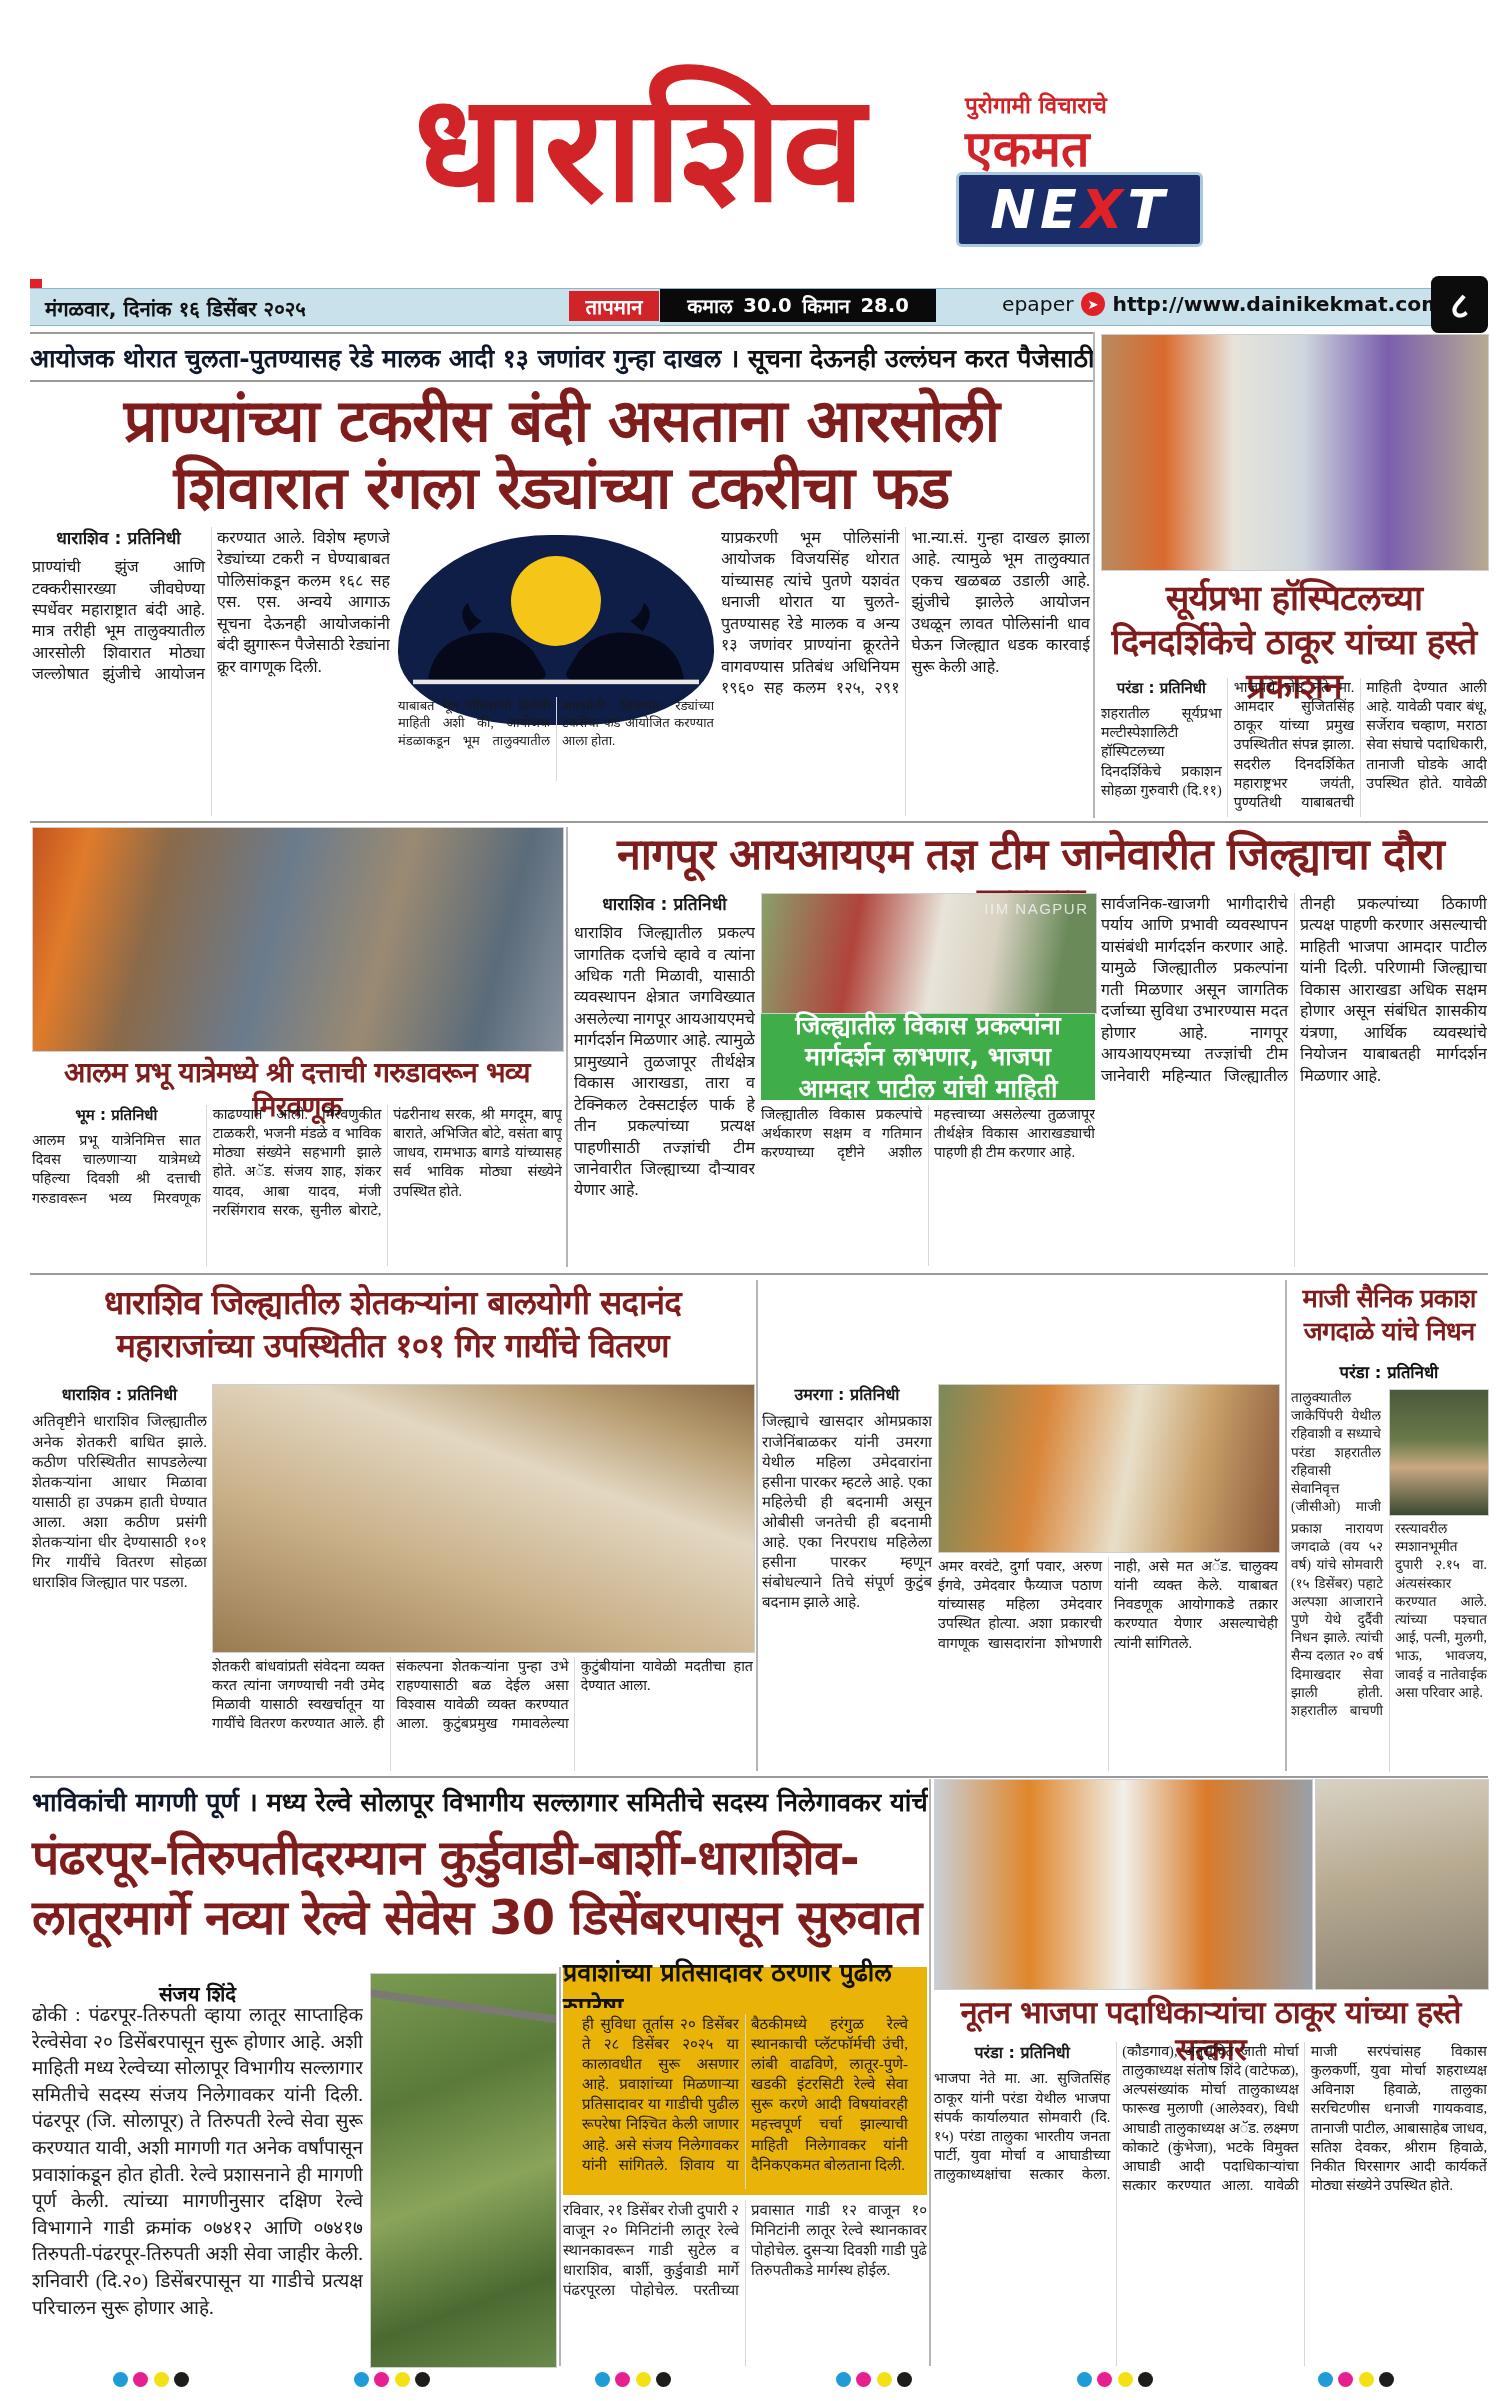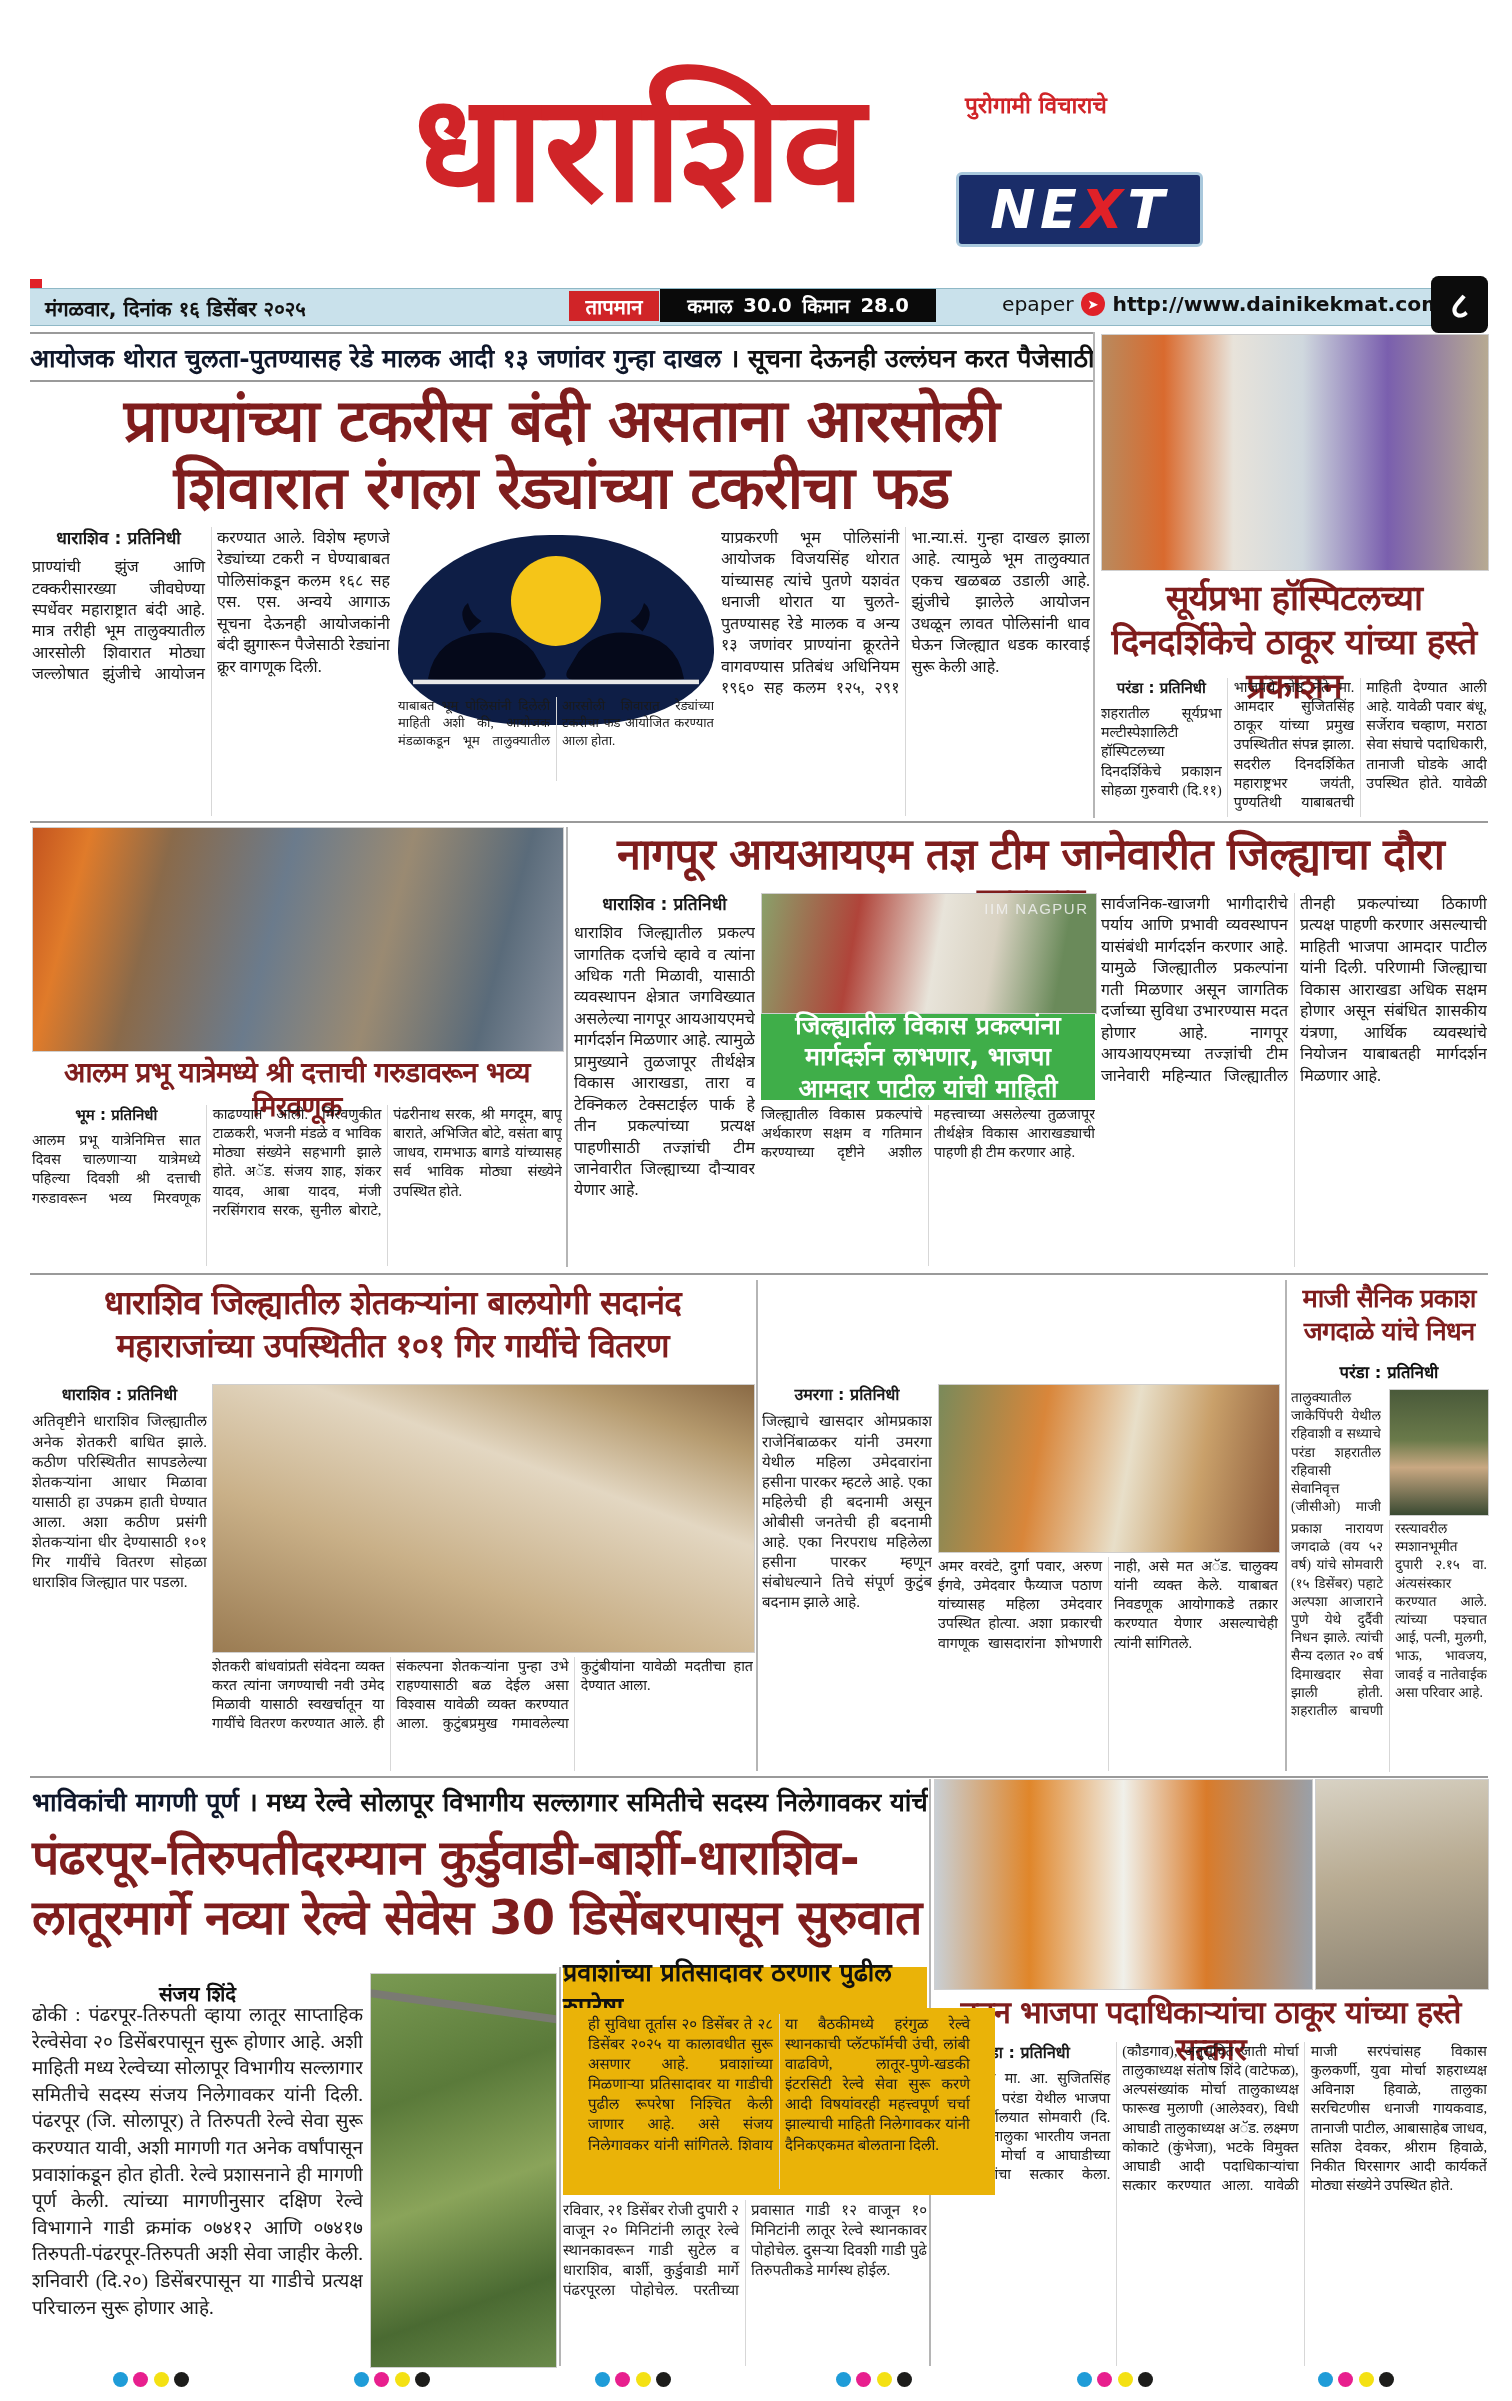--- a/index.html
+++ b/index.html
@@ -24,20 +24,21 @@
   .bluebox{background:#eab308;}
   .dot{width:15px;height:15px;border-radius:50%;display:inline-block;margin-right:5.3px;}
 </style>
 </head>
 <body>
 
 <div id="page">
 
   <div class="abs" style="left:331px;top:66px;width:617px;font-size:149px;line-height:1.12;font-weight:800;color:#d02428;text-align:center;font-family:'DejaVu Sans','Liberation Sans',sans-serif;">धाराशिव</div>
   <div class="abs" style="left:965px;top:89px;width:226px;font-size:22.6px;font-weight:700;color:#d02428;font-family:'DejaVu Sans',sans-serif;">पुरोगामी विचाराचे</div>
+  <div class="abs" style="left:965px;top:113px;width:226px;font-size:50px;font-weight:800;color:#d02428;font-family:'DejaVu Sans',sans-serif;">एकमत</div>
   <div class="abs" style="left:956px;top:172px;width:241px;height:69px;background:#1a2d69;border:3px solid #a9c8dc;border-radius:6px;
        display:flex;align-items:center;justify-content:center;font-family:'DejaVu Sans',sans-serif;font-weight:800;font-style:italic;font-size:54px;color:#ffffff;letter-spacing:4.5px;">
     <span>NE</span>
       <span style="color:#e02128;">X</span>
       <span>T</span>
   </div>
 
   <div class="abs" style="left:30px;top:279px;width:12px;height:12px;background:#e02128;"></div>
   <div class="abs" style="left:30px;top:288px;width:1458px;height:36px;background:#c9e1eb;border-top:1.5px solid #8fb8c6;border-bottom:1.5px solid #8fb8c6;"></div>
   <div class="abs" style="left:45px;top:294px;font-size:20.3px;font-weight:700;font-family:'DejaVu Sans',sans-serif;">मंगळवार, दिनांक १६ डिसेंबर २०२५</div>
@@ -175,21 +176,21 @@
   <div class="abs byline" style="left:32px;top:1971px;width:331px;font-size:20.3px;margin-top:8px;">संजय शिंदे</div>
   <div class="abs body-text" style="left:32px;top:2002px;width:331px;height:364px;font-size:19px;line-height:1.4;">
     <span>ढोकी : पंढरपूर-तिरुपती व्हाया लातूर साप्ताहिक रेल्वेसेवा २० डिसेंबरपासून सुरू होणार आहे. अशी माहिती मध्य रेल्वेच्या सोलापूर विभागीय सल्लागार समितीचे सदस्य संजय निलेगावकर यांनी दिली. पंढरपूर (जि. सोलापूर) ते तिरुपती रेल्वे सेवा सुरू करण्यात यावी, अशी मागणी गत अनेक वर्षांपासून प्रवाशांकडून होत होती. रेल्वे प्रशासनाने ही मागणी पूर्ण केली. त्यांच्या मागणीनुसार दक्षिण रेल्वे विभागाने गाडी क्रमांक ०७४१२ आणि ०७४१७ तिरुपती-पंढरपूर-तिरुपती अशी सेवा जाहीर केली. शनिवारी (दि.२०) डिसेंबरपासून या गाडीचे प्रत्यक्ष परिचालन सुरू होणार आहे.</span>
   </div>
   <div class="abs photo" style="left:370px;top:1973px;width:185px;height:393px;background:linear-gradient(160deg,#7a9a52 0%,#5a7a3a 30%,#8aa45a 55%,#4a6a32 80%,#6a8a4a 100%);">
     <div style="position:absolute;left:-15px;top:30px;width:241px;height:7.5px;background:#7a7a72;transform:rotate(8deg);"></div>
   </div>
   <div class="vr" style="left:559px;top:1967px;height:399px;"></div>
 
   <div class="abs bluebox" style="left:563px;top:1967px;width:364px;height:41px;display:flex;align-items:center;justify-content:center;font-size:25px;font-weight:800;font-family:'DejaVu Sans','Liberation Sans',sans-serif;">प्रवाशांच्या प्रतिसादावर ठरणार पुढील रुपरेषा</div>
-  <div class="abs bluebox body-text cols2" style="left:563px;top:2008px;width:432px;height:187px;font-size:15px;padding:6px 25px;box-sizing:border-box;">
+  <div class="abs bluebox body-text cols2" style="left:563px;top:2008px;width:364px;height:187px;font-size:15px;padding:6px 19px;box-sizing:border-box;">
     <span>ही सुविधा तूर्तास २० डिसेंबर ते २८ डिसेंबर २०२५ या कालावधीत सुरू असणार आहे. प्रवाशांच्या मिळणाऱ्या प्रतिसादावर या गाडीची पुढील रूपरेषा निश्चित केली जाणार आहे. असे संजय निलेगावकर यांनी सांगितले. शिवाय या बैठकीमध्ये हरंगुळ रेल्वे स्थानकाची प्लॅटफॉर्मची उंची, लांबी वाढविणे, लातूर-पुणे-खडकी इंटरसिटी रेल्वे सेवा सुरू करणे आदी विषयांवरही महत्त्वपूर्ण चर्चा झाल्याची माहिती निलेगावकर यांनी दैनिकएकमत बोलताना दिली.</span>
   </div>
   <div class="abs body-text cols2" style="left:563px;top:2200px;width:364px;height:166px;font-size:15px;">
     <span>रविवार, २१ डिसेंबर रोजी दुपारी २ वाजून २० मिनिटांनी लातूर रेल्वे स्थानकावरून गाडी सुटेल व धाराशिव, बार्शी, कुर्डुवाडी मार्गे पंढरपूरला पोहोचेल. परतीच्या प्रवासात गाडी १२ वाजून १० मिनिटांनी लातूर रेल्वे स्थानकावर पोहोचेल. दुसऱ्या दिवशी गाडी पुढे तिरुपतीकडे मार्गस्थ होईल.</span>
   </div>
 
   <div class="abs" style="left:113px;top:2372px;">
     <span class="dot" style="background:#1f9cd8;"></span><span class="dot" style="background:#e81f8e;"></span><span class="dot" style="background:#f4e113;"></span><span class="dot" style="background:#1d1d1b;"></span>
   </div>
   <div class="abs" style="left:354px;top:2372px;">

